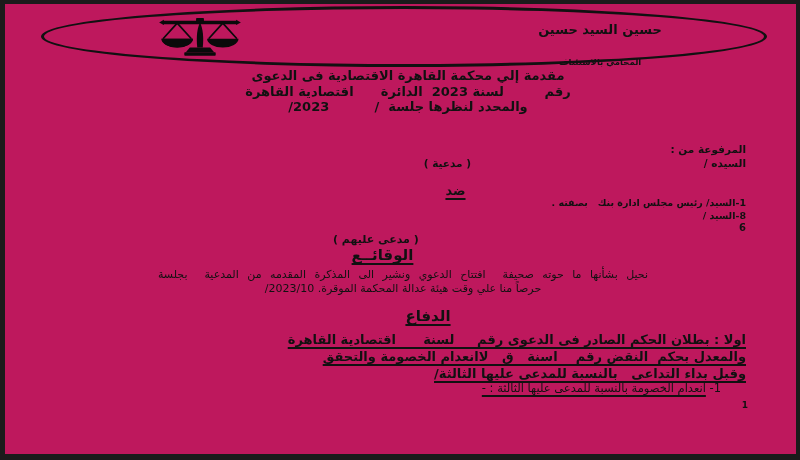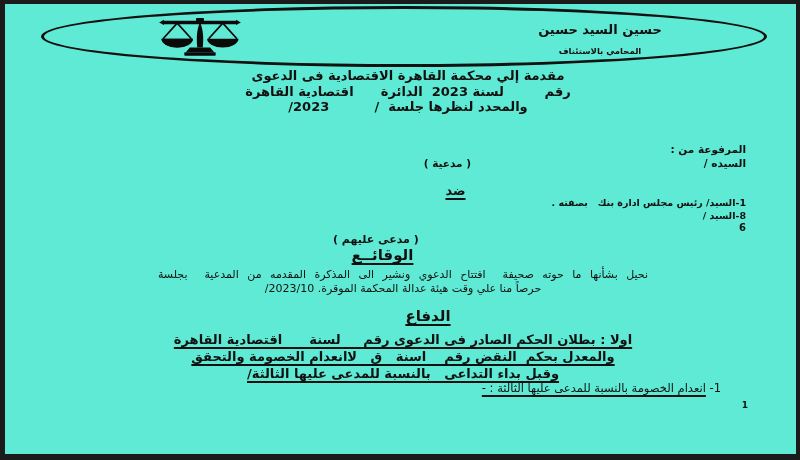--- a/index.html
+++ b/index.html
@@ -1,46 +1,46 @@
 <!DOCTYPE html>
 <html><head>
 <meta charset="utf-8">
 <style>
   html,body{margin:0;padding:0;background:#2a2a2a;font-family:"DejaVu Sans",sans-serif;}
   .frame{position:relative;width:800px;height:460px;background:#1b1b1b;overflow:hidden;}
-  .doc{position:absolute;left:5px;top:4px;right:4px;bottom:6px;background:#5eead4;color:#111;}
+  .doc{position:absolute;left:5px;top:4px;right:4px;bottom:6px;background:#be185d;color:#111;}
   .pre{white-space:pre-wrap;}
   .u{text-decoration:underline;text-decoration-thickness:1.5px;text-underline-offset:3px;text-decoration-skip-ink:none;}
   
   .oval{position:absolute;left:36px;top:2px;width:720px;height:55px;border:3px solid #111;border-radius:50%;}
   .scales{position:absolute;left:100px;top:7px;}
   .lawyer{position:absolute;left:462px;top:13px;width:188px;text-align:center;direction:rtl;}
   .lawyer-name{font-size:13px;font-weight:bold;letter-spacing:.5px;}
-  .lawyer-title{font-size:8.5px;font-weight:bold;margin-top:9px;}
+  .lawyer-title{font-size:8.5px;font-weight:bold;margin-top:20px;}
   
   .title-block{position:absolute;left:0;right:0;top:64px;text-align:center;direction:rtl;}
   .memo-title{font-size:16px;font-weight:bold;margin-bottom:2px;}
   .intro-line{font-size:13px;font-weight:bold;line-height:15.5px;padding-left:15px;}
   
   .filed-by{position:absolute;right:50px;top:138px;left:55px;text-align:right;direction:rtl;font-size:10.5px;font-weight:600;line-height:14px;}
   .plaintiff-line{position:relative;}
   .plaintiff-role{position:absolute;right:275px;top:0;text-align:right;}
   
   .vs{position:absolute;left:110px;right:0;top:176px;text-align:center;}
   .vs-label{font-size:13px;font-weight:bold;}
   .defendants{position:absolute;right:50px;top:193px;left:55px;text-align:right;direction:rtl;font-size:9.5px;font-weight:600;line-height:12.5px;}
   .stray{font-size:10px;font-weight:bold;line-height:11px;}
   .def-role{position:absolute;left:328px;top:229px;font-size:11px;font-weight:bold;direction:rtl;}
   
   .facts-heading{position:absolute;left:300px;top:242px;width:155px;text-align:center;font-size:15px;font-weight:bold;direction:rtl;}
   .facts-body{position:absolute;left:55px;right:50px;top:264px;text-align:center;direction:rtl;font-size:11px;line-height:13.5px;}
   .facts-body .l1{word-spacing:5px;}
   
   .defense-heading{position:absolute;left:55px;right:0;top:303px;text-align:center;font-size:15px;font-weight:bold;direction:rtl;}
-  .defense-body{position:absolute;left:55px;right:50px;top:327px;text-align:center;direction:rtl;font-size:13px;font-weight:bold;line-height:17px;}
+  .defense-body{position:absolute;left:55px;right:50px;top:327px;direction:rtl;font-size:13px;font-weight:bold;line-height:17px;}
   .sub-point{position:absolute;right:75px;top:377px;left:55px;text-align:right;direction:rtl;font-size:11.5px;font-weight:normal;}
   .page-num{position:absolute;right:48px;top:396px;font-size:9px;font-weight:bold;}
 </style>
 </head>
 <body>
 
 <div class="frame">
   <div class="doc" lang="ar">
 
     <div class="oval">

